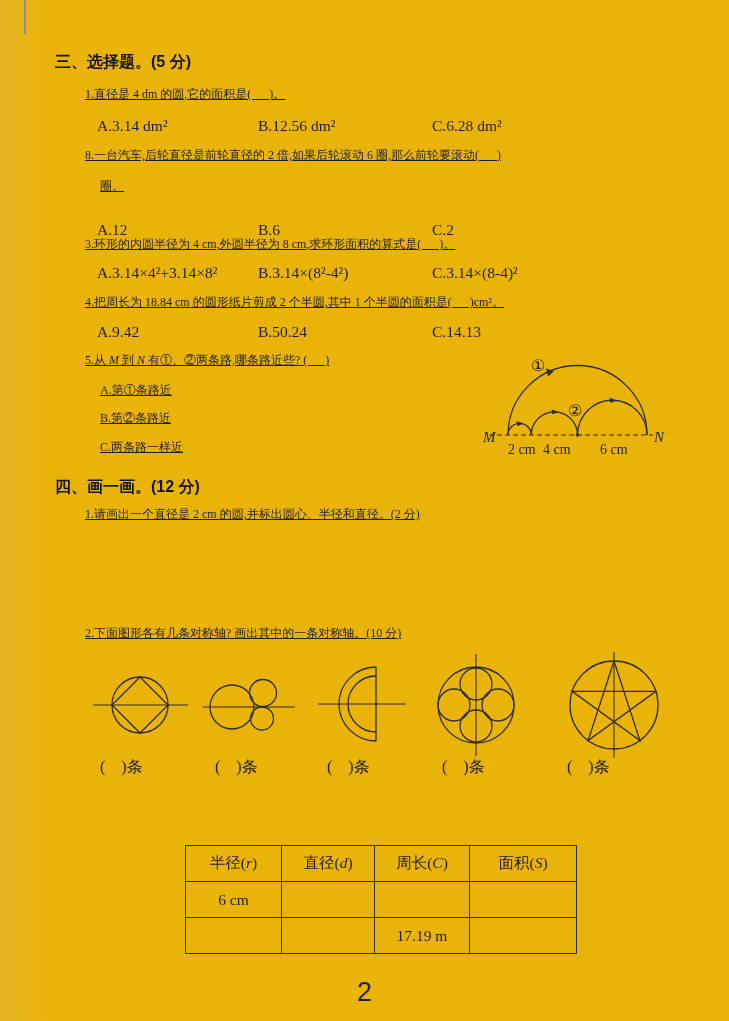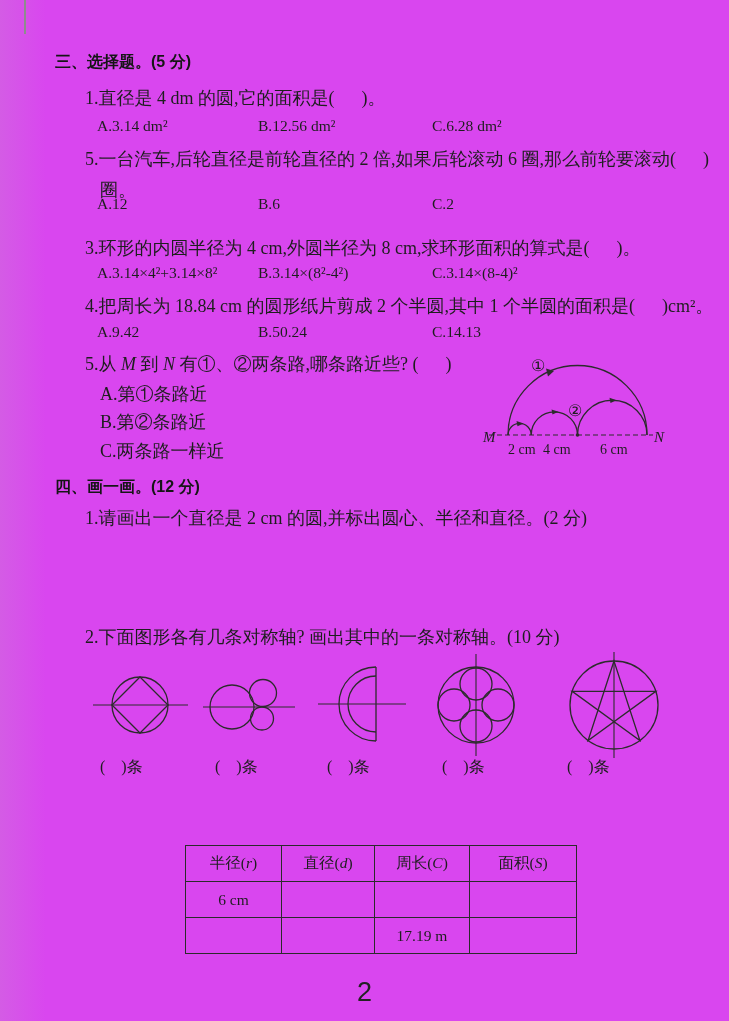--- a/index.html
+++ b/index.html
@@ -1,29 +1,29 @@
 <!DOCTYPE html>
 <html><head>
 <meta charset="utf-8">
 <style>
   html,body{margin:0;padding:0;}
   body{width:729px;height:1021px;background:#f4f4f2;}
   .page{
     position:relative;width:729px;height:1021px;overflow:hidden;
-    background:#d946ef;
+    background:#eab308;
     color:#1e1e1e;
     font-family:"Liberation Serif", serif;
   }
   .page::before{ 
     content:"";position:absolute;left:0;top:0;width:46px;height:100%;
     background:linear-gradient(90deg, rgba(190,190,185,0.18), rgba(255,255,255,0));
     pointer-events:none;
   }
   .scan-line{position:absolute;left:24px;top:0;width:2px;height:34px;background:#8d8d8d;}
-  .line{position:absolute;font-size:18px;line-height:1.25;white-space:pre;color:#1e1e1e;}
+  .line{position:absolute;font-size:12px;line-height:1.25;white-space:pre;color:#1e1e1e;text-decoration:underline;}
   .sec-title{position:absolute;font-family:"Liberation Sans", sans-serif;font-weight:700;font-size:16px;white-space:pre;color:#151515;}
   .opt-row{position:absolute;left:97px;height:20px;width:600px;}
   .opt-row span{position:absolute;top:0;font-size:15.5px;white-space:pre;}
   .opt-a{left:0;}
   .opt-b{left:161px;}
   .opt-c{left:335px;}
   .ital{font-style:italic;}
   svg{position:absolute;overflow:visible;}
   svg .stroke{fill:none;stroke:#2c2c2c;stroke-width:1.3;}
   svg .thin{fill:none;stroke:#2c2c2c;stroke-width:1.1;}
@@ -55,23 +55,23 @@
 
   <div class="sec-title" style="left:55px;top:52px;">三、选择题。(5 分)</div>
 
   <div class="line" style="left:85px;top:87px;">1.直径是 4 dm 的圆,它的面积是(      )。</div>
   <div class="opt-row" style="top:117px;">
     <span class="opt-a">A.3.14 dm²</span>
     <span class="opt-b">B.12.56 dm²</span>
     <span class="opt-c">C.6.28 dm²</span>
   </div>
 
-  <div class="line" style="left:85px;top:148px;">5.一台汽车,后轮直径是前轮直径的 2 倍,如果后轮滚动 6 圈,那么前轮要滚动(      )</div>
+  <div class="line" style="left:85px;top:148px;">8.一台汽车,后轮直径是前轮直径的 2 倍,如果后轮滚动 6 圈,那么前轮要滚动(      )</div>
   <div class="line" style="left:100px;top:179px;">圈。</div>
-  <div class="opt-row" style="top:195px;text-align:right;">
+  <div class="opt-row" style="top:221px;text-align:right;">
     <span class="opt-a">A.12</span>
     <span class="opt-b">B.6</span>
     <span class="opt-c">C.2</span>
   </div>
 
   <div class="line" style="left:85px;top:237px;">3.环形的内圆半径为 4 cm,外圆半径为 8 cm,求环形面积的算式是(      )。</div>
   <div class="opt-row" style="top:264px;">
     <span class="opt-a">A.3.14×4²+3.14×8²</span>
     <span class="opt-b">B.3.14×(8²-4²)</span>
     <span class="opt-c">C.3.14×(8-4)²</span>

